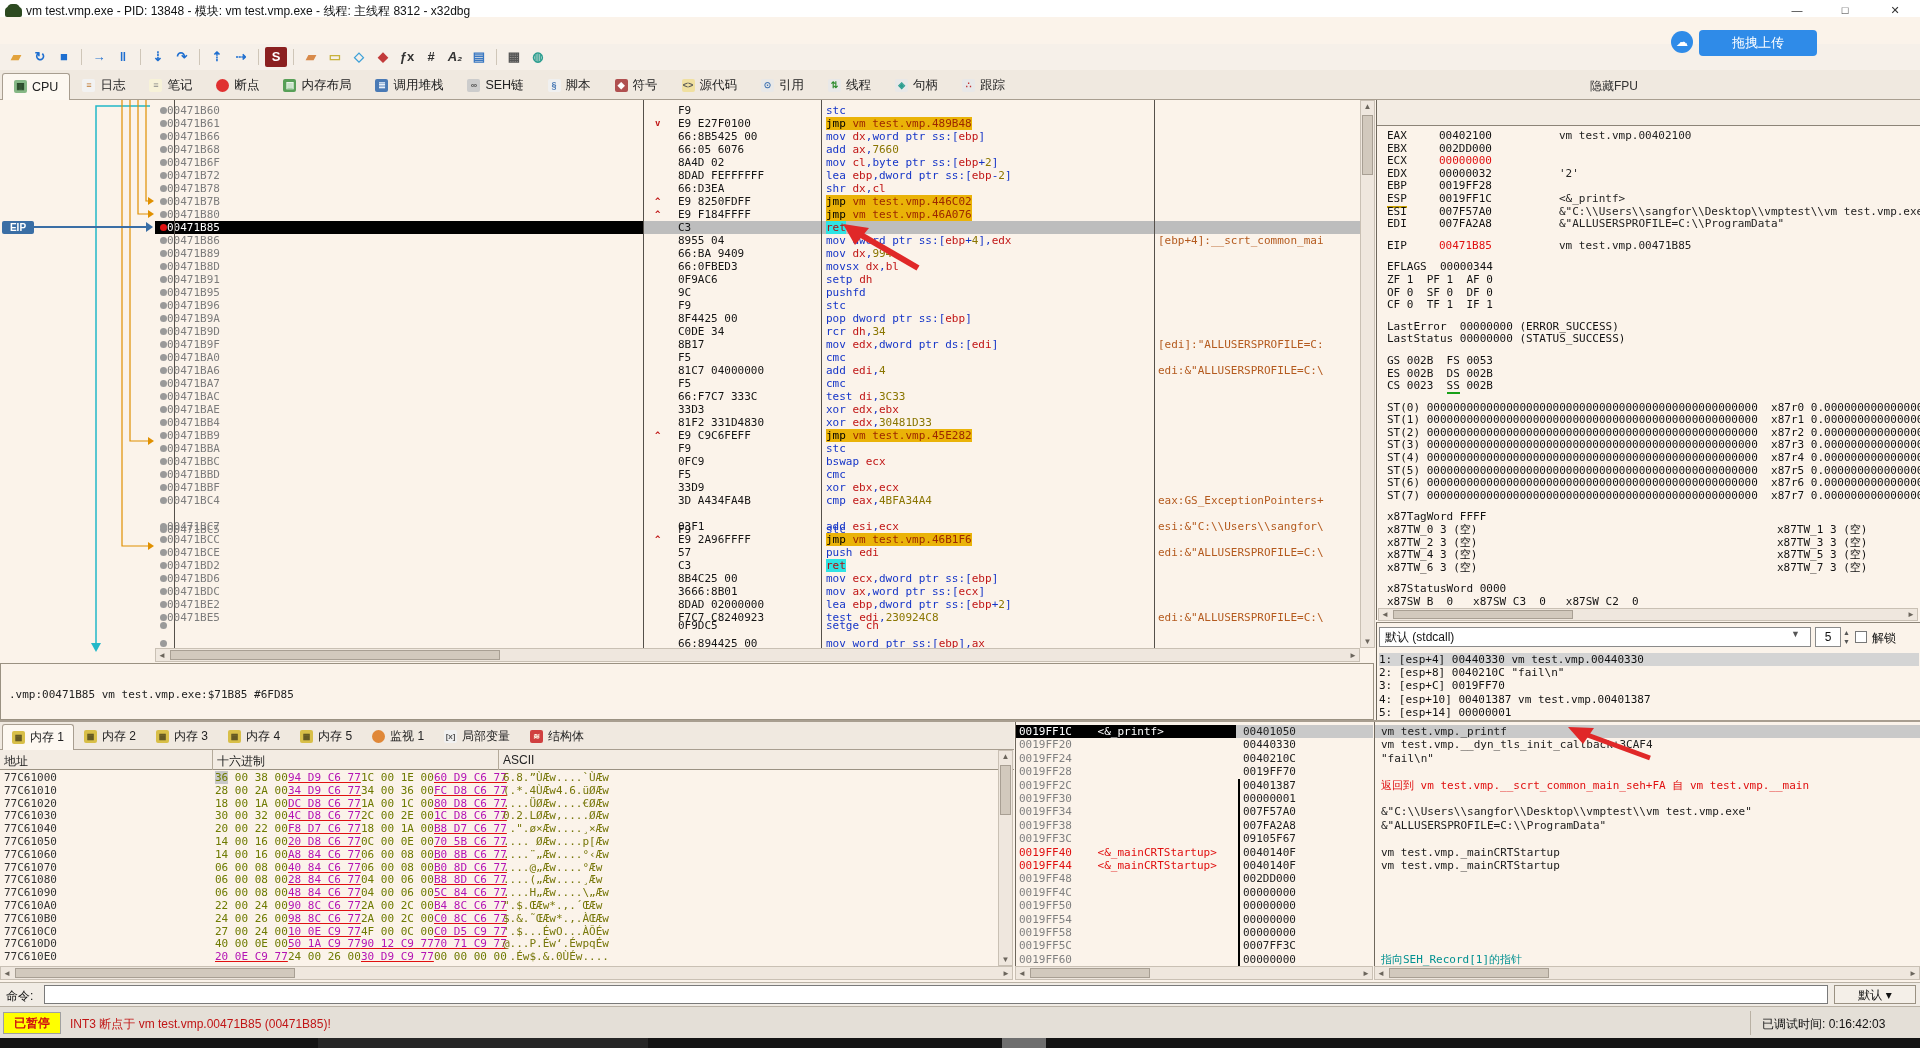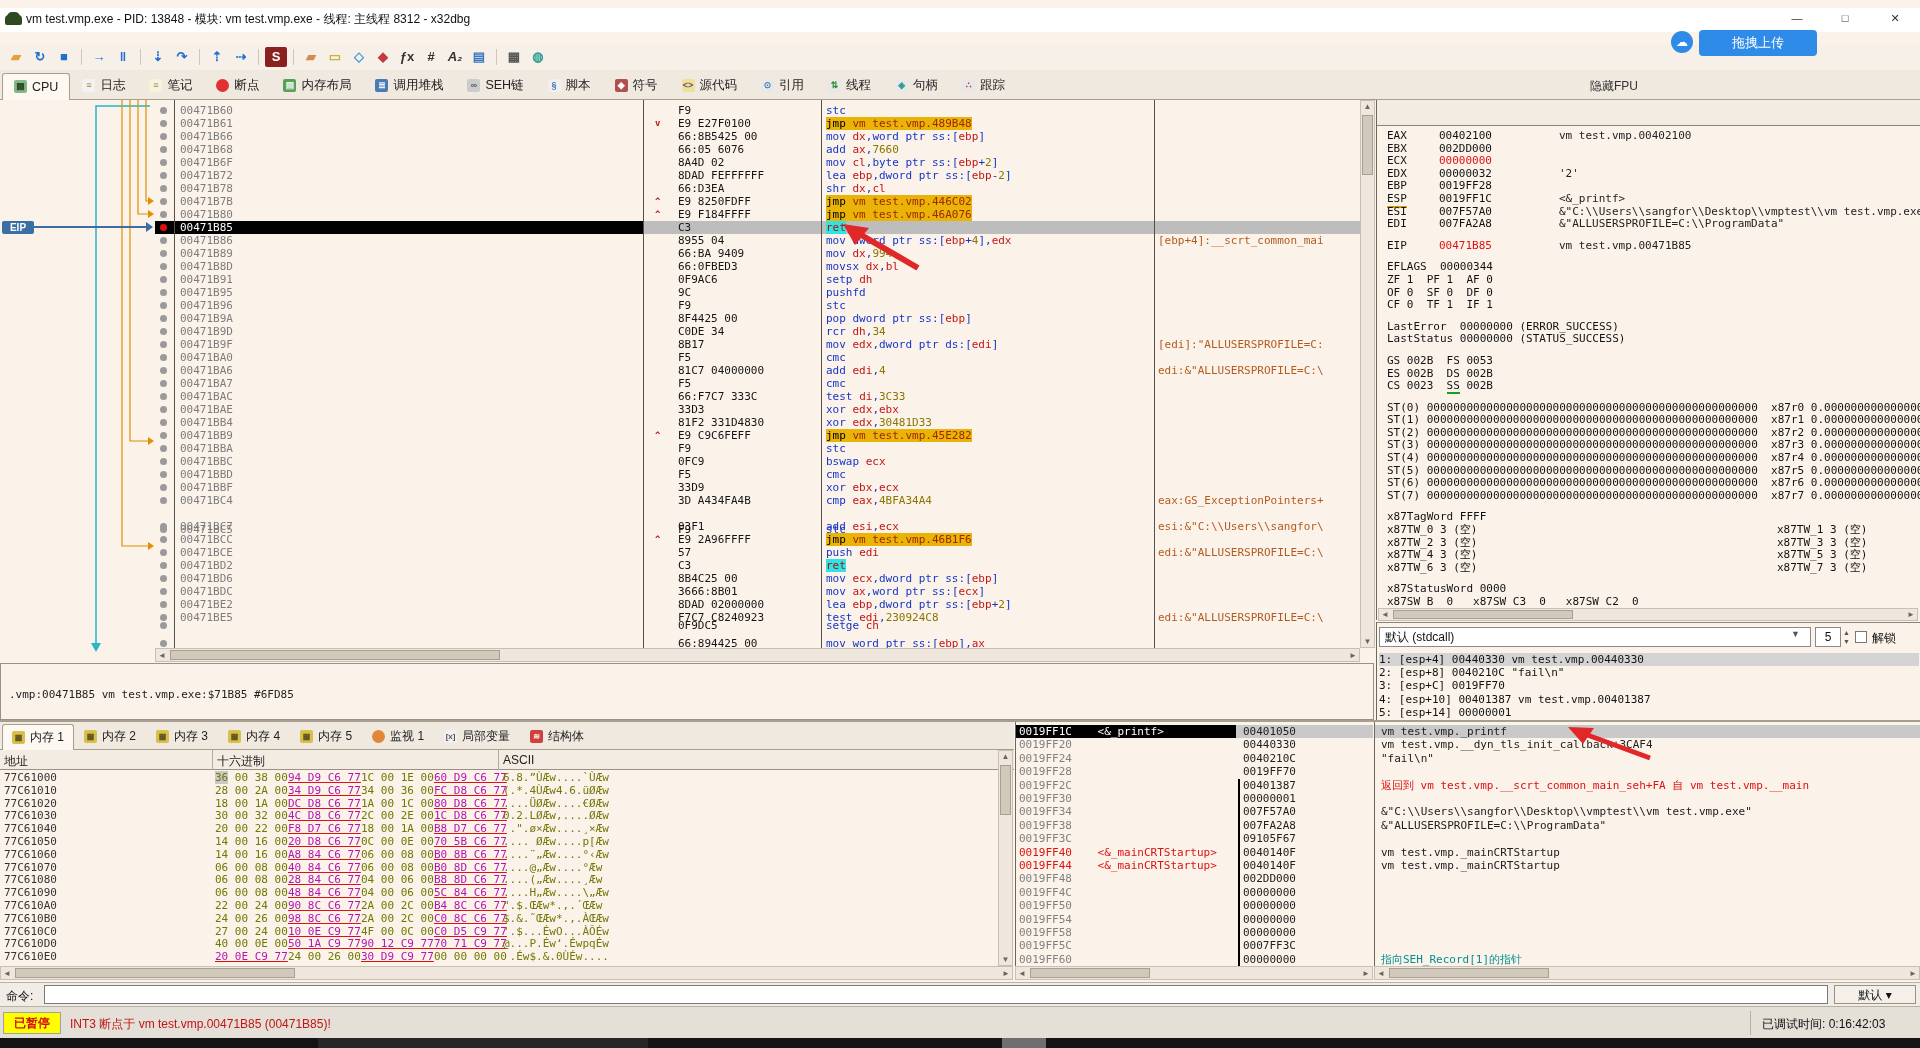--- a/index.html
+++ b/index.html
@@ -1,37 +1,37 @@
 <!DOCTYPE html>
 <html><head>
 <meta charset="utf-8">
 <style>
 *{box-sizing:border-box;margin:0;padding:0}
 html,body{width:1920px;height:1048px;overflow:hidden;background:#000}
 .screen{position:relative;width:1920px;height:1048px;background:#fbf3ea;font-family:"Liberation Sans",sans-serif;overflow:hidden}
 .abs{position:absolute}
 .mono{font-family:"DejaVu Sans Mono",monospace;font-size:11px;white-space:pre}
-.titlebar{left:0;top:8px;width:1920px;height:24px;background:#ffffff}
+.titlebar{left:0;top:0;width:1920px;height:17px;background:#ffffff}
 .title-text{left:26px;top:3px;font-size:12px;color:#111}
 .appicon{left:7px;top:4px;width:13px;height:12px;background:#2d4a21;border-radius:5px 5px 3px 3px;box-shadow:-3px 2px 0 -1px #2d4a21,3px 2px 0 -1px #2d4a21}
 .winbtn{top:0;width:46px;height:20px;text-align:center;line-height:20px;font-size:11px;color:#333}
 .menubar{left:0;top:20px;width:1920px;height:24px;background:#f6f0e9;border-bottom:1px solid #e7ded2;display:flex;align-items:center;padding-left:6px}
 .menu-item{font-size:13px;color:#1a1a1a;padding:3px 9px}
 .build-date{font-size:13px;color:#b3aca2;padding-left:10px}
 .toolbar{left:0;top:44px;width:1920px;height:26px;background:#f6f0e9;display:flex;align-items:center;padding-left:4px}
 .tbicon{width:22px;height:20px;text-align:center;line-height:20px;font-size:13px;font-weight:bold;margin:0 1px;border-radius:2px}
 .tbsep{width:1px;height:16px;background:#cfc6b8;margin:0 5px}
 .tabbar{left:0;top:70px;width:1920px;height:30px;background:#f0e9e0;border-bottom:1px solid #a89e90;display:flex;align-items:flex-end;padding-left:2px}
 .tab{display:flex;align-items:center;gap:5px;font-size:12.5px;color:#222;padding:5px 11px 6px;border:1px solid transparent;border-bottom:none;height:27px}
 .tab.active{background:#fdf8f1;border-color:#a89e90;border-radius:3px 3px 0 0;position:relative;top:1px}
 .tabico{display:inline-block;width:13px;height:13px;border-radius:2px;font-size:9px;line-height:13px;text-align:center;font-weight:bold}
 .fpu-toggle{top:78px;left:1590px;font-size:12px;color:#333}
 .panel-line{background:#55504a}
 .dis-row{position:absolute;left:155px;width:1205px;height:13px;line-height:13px}
-.dis-addr{position:absolute;left:25px;color:#7c7c7c}
+.dis-addr{position:absolute;left:12px;color:#7c7c7c}
 .dis-bytes{position:absolute;left:523px;color:#141414}
 .dis-instr{position:absolute;left:671px}
 .dis-cmt{position:absolute;left:1003px;color:#b45a1e}
 .dis-dot{position:absolute;left:5px;top:3px;width:7px;height:7px;border-radius:50%;background:#9a9a9a}
 .dis-j{position:absolute;left:500px;top:0;color:#c01515;font-size:9px;font-weight:bold}
 .hl-y{background:#eab308;color:#000}
 .hl-y .tgt{color:#9c2800}
 .hl-c{background:#2ee4e4;color:#b01010}
 .reg-line{height:12.6px;line-height:12.6px;position:relative;white-space:pre}
 .reg-gap{height:9px}

